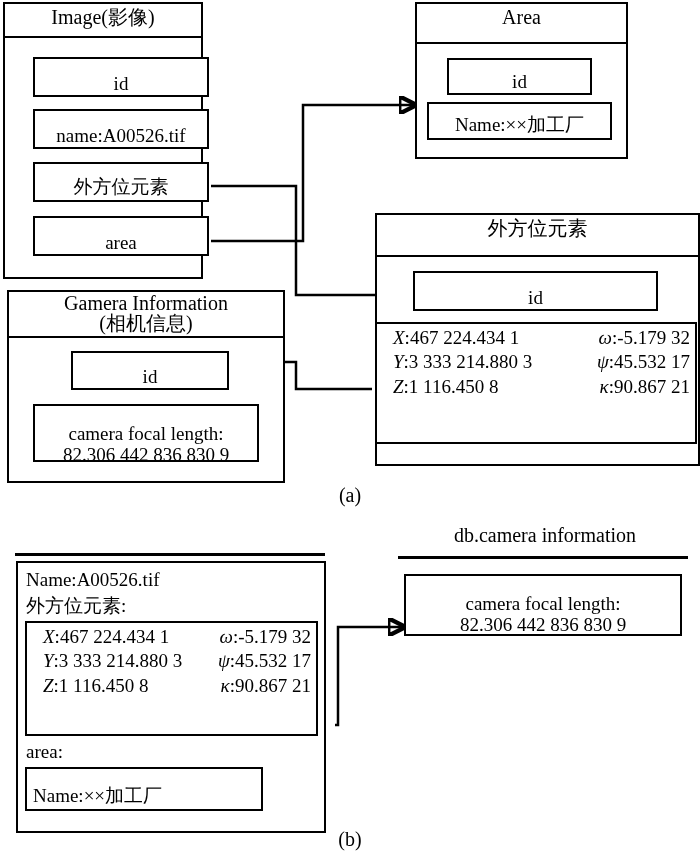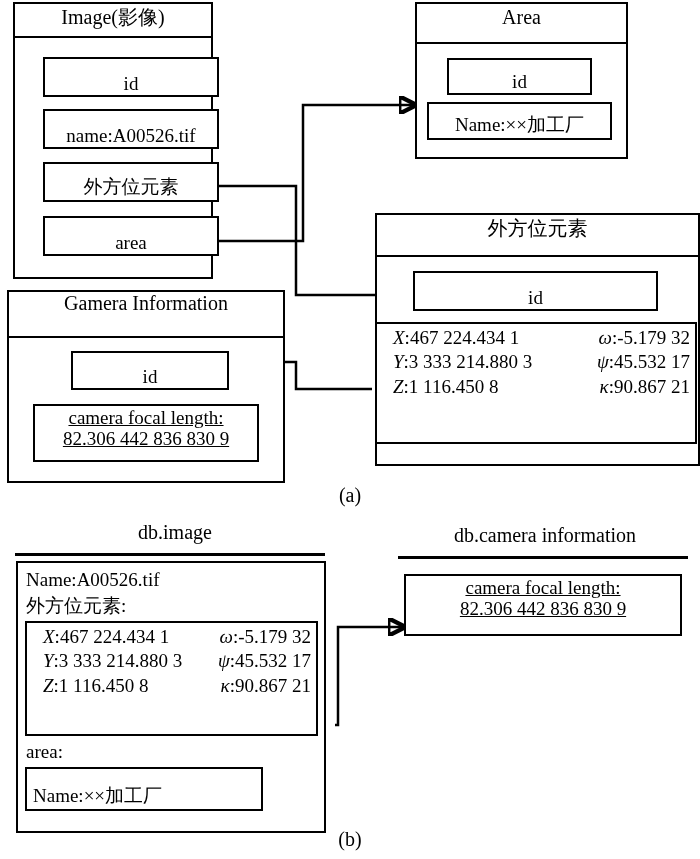--- a/index.html
+++ b/index.html
@@ -58,23 +58,22 @@
     justify-content: center;
     white-space: nowrap;
   }
   .attr.left {
     justify-content: flex-start;
     text-align: left;
     padding-left: 6px;
   }
   .attr.multiline {
     display: block;
-    padding: 1px 6px 2px 6px;
+    padding: 17px 6px 2px 6px;
     line-height: 1.12;
-    text-decoration: underline;
   }
 
   
   .coordgrid {
     position: absolute;
     border: 2px solid #000;
     background: #fff;
     box-sizing: border-box;
     font-size: 19px;
     padding: 2px 5px 3px 16px;
@@ -145,21 +144,21 @@
 
     <polyline points="211,186 296,186 296,295 411,295" marker-end="url(#arrow)"></polyline>
 
     <polyline points="211,241 303,241 303,105 415,105" marker-end="url(#arrow)"></polyline>
 
     <polyline points="372,389 296,389 296,362 232,362" marker-end="url(#arrow)"></polyline>
 
     <polyline points="335,725 338,725 338,627 404,627" marker-end="url(#arrow)"></polyline>
   </svg>
 
-  <div class="uml-class" style="left:13px; top:2px; width:200px; height:277px;">
+  <div class="uml-class" style="left:3px; top:2px; width:200px; height:277px;">
     <div class="uml-title" style="height:34px;">Image(影像)</div>
     <div class="uml-body" style="height:239px;">
       <div class="attr" style="left:28px; top:19px; width:176px; height:40px;">
         <span>id</span>
       </div>
       <div class="attr" style="left:28px; top:71px; width:176px; height:40px;">
         <span>name:A00526.tif</span>
       </div>
       <div class="attr" style="left:28px; top:124px; width:176px; height:40px;">
         <span>外方位元素</span>
@@ -201,35 +200,35 @@
           <span class="lhs"><span class="ital">Z</span><span>:1 116.450 8</span></span>
           <span class="rhs"><span class="ital">κ</span><span>:90.867 21</span></span>
         </div>
       </div>
     </div>
   </div>
 
   <div class="uml-class" style="left:7px; top:290px; width:278px; height:193px;">
     <div class="uml-title two-line" style="height:46px;">
       <div>Gamera Information</div>
+      <div>(相机信息)</div>
     </div>
     <div class="uml-body" style="height:143px;">
       <div class="attr" style="left:62px; top:13px; width:158px; height:39px;">
         <span>id</span>
       </div>
       <div class="attr multiline" style="left:24px; top:66px; width:226px; height:58px;">
         <div>camera focal length:</div>
         <div>82.306 442 836 830 9</div>
       </div>
     </div>
   </div>
 
   <div class="caption" style="left:320px; top:484px;">(a)</div>
 
-  <div class="db-header" style="left:85px; top:521px; width:180px;">db.image</div>
   <div class="db-rule" style="left:15px; top:553px; width:310px;"></div>
 
   <div class="db-outer" style="left:16px; top:561px; width:310px; height:272px;">
     <div class="plain-label" style="left:8px; top:6px;">Name:A00526.tif</div>
     <div class="plain-label" style="left:8px; top:30px;">外方位元素:</div>
 
     <div class="coordgrid" style="left:7px; top:58px; width:293px; height:115px;">
       <div class="coordrow">
         <span class="lhs"><span class="ital">X</span><span>:467 224.434 1</span></span>
         <span class="rhs"><span class="ital">ω</span><span>:-5.179 32</span></span>

